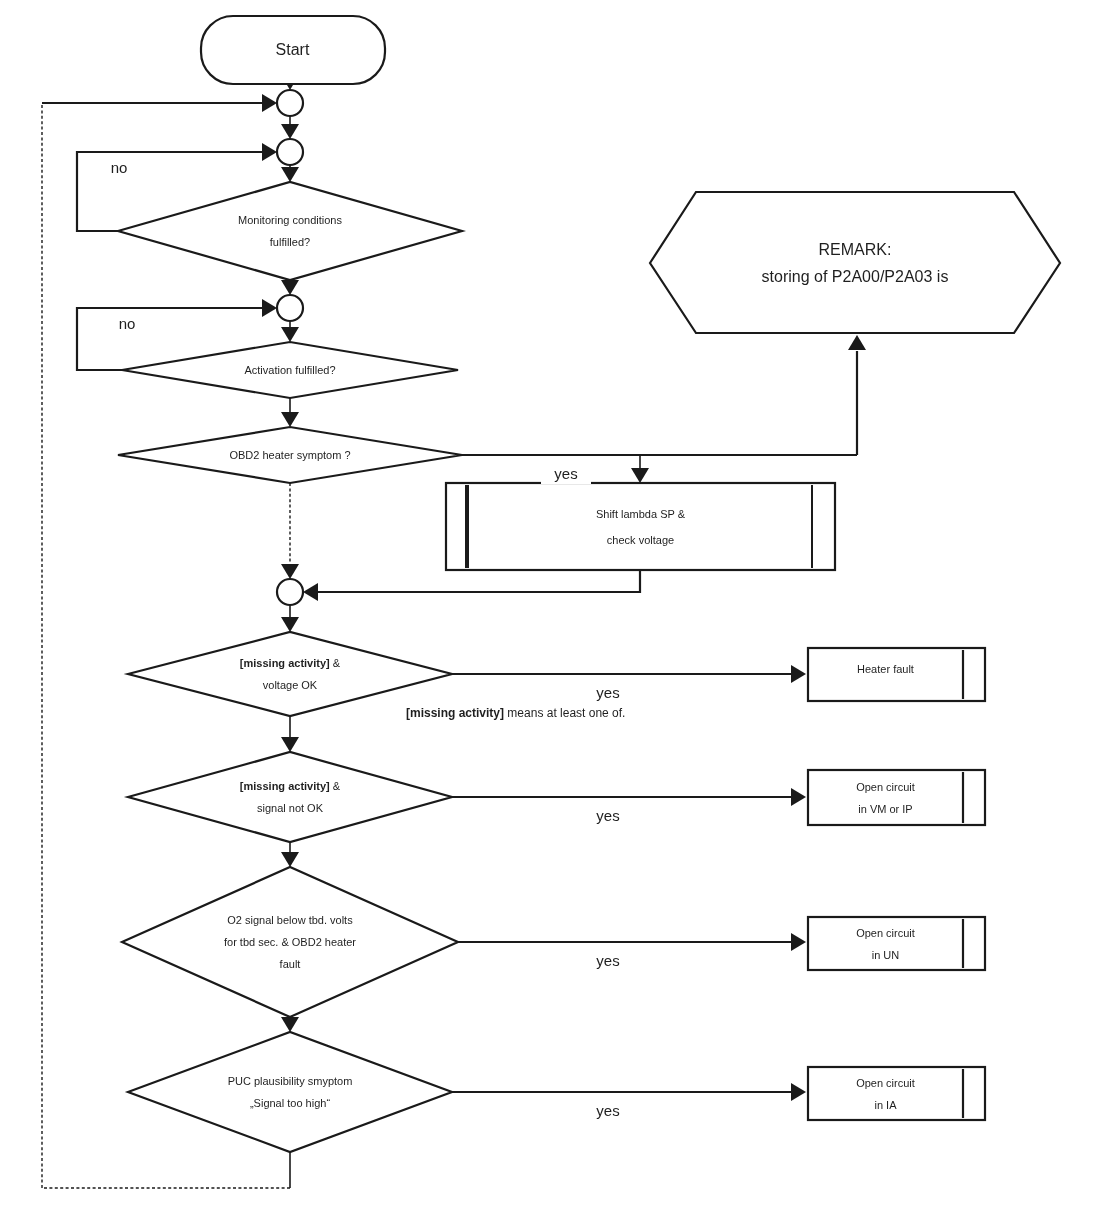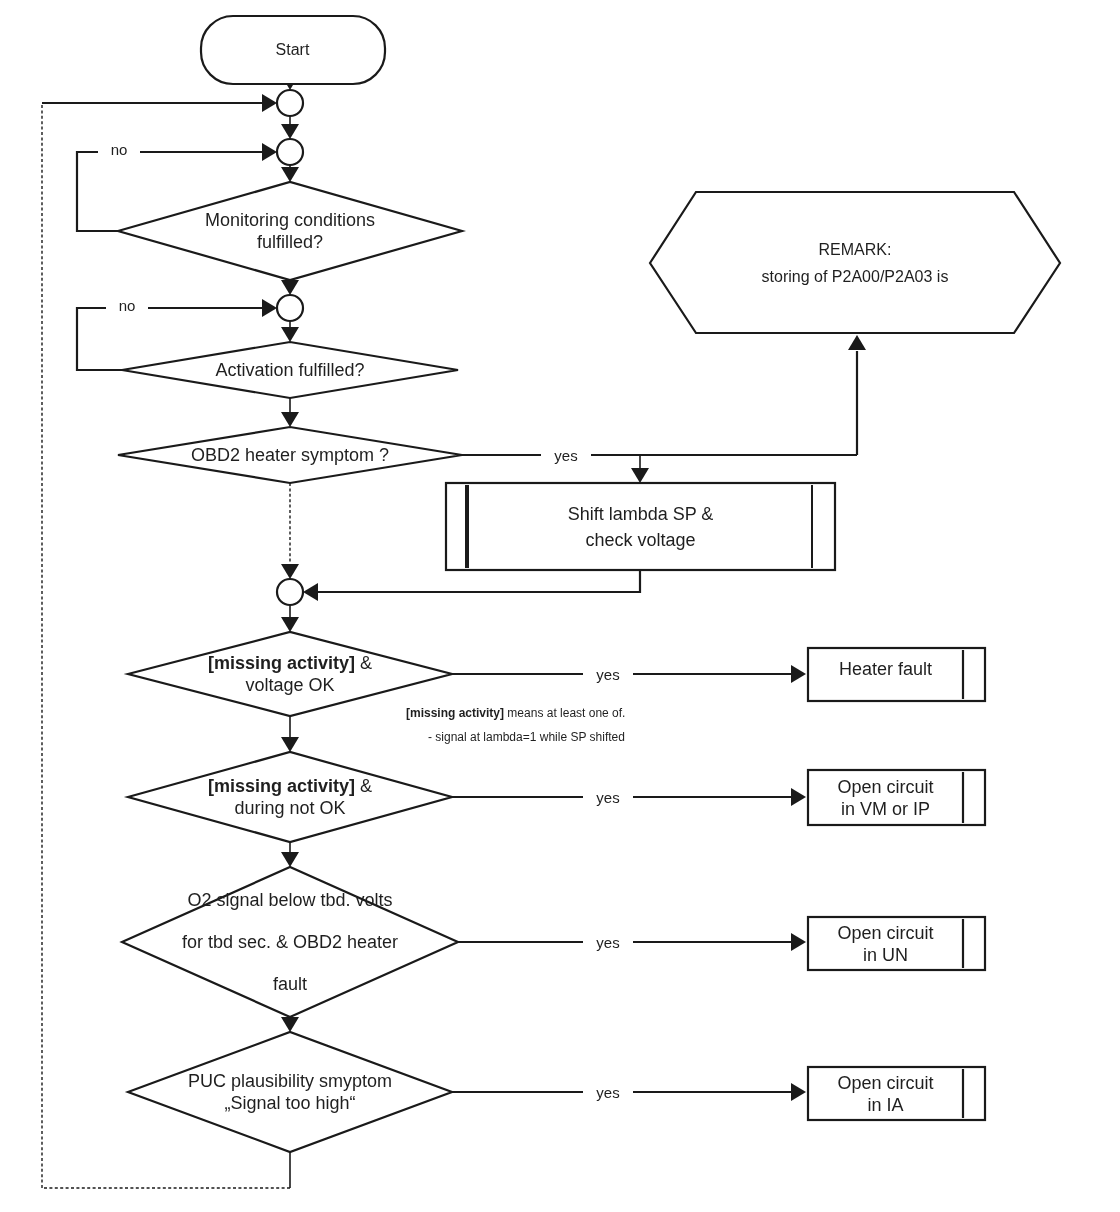--- a/index.html
+++ b/index.html
@@ -6,25 +6,25 @@
   body{width:1120px;height:1212px;position:relative;overflow:hidden;
        font-family:"Liberation Sans", sans-serif;color:#1f1f1f;}
   svg{position:absolute;left:0;top:0;}
   .shape{fill:#ffffff;stroke:#1a1a1a;stroke-width:2.2;}
   .bar{stroke:#1a1a1a;}
   .ln{stroke:#1a1a1a;stroke-width:2.2;fill:none;}
   .ln-thin{stroke-width:1.6;}
   .ln-dot{stroke-width:1.4;stroke-dasharray:3 2.4;}
   .ah{fill:#1a1a1a;stroke:none;}
   .lbl{position:absolute;display:flex;flex-direction:column;align-items:center;
-       justify-content:center;text-align:center;font-size:18px;line-height:22px;
+       justify-content:center;text-align:center;font-size:11px;line-height:22px;
        color:#1f1f1f;}
   .lbl .b, .note .b{font-weight:700;}
   .edge-lbl{position:absolute;display:flex;align-items:center;justify-content:center;
-       font-size:15px;background:#ffffff;padding:0 3px;color:#1f1f1f;}
+       font-size:15px;background:#ffffff;padding:0 3px;color:#1f1f1f;margin-top:18px;}
   .note{position:absolute;left:406px;top:701px;width:430px;text-align:left;
        font-size:12px;line-height:24px;color:#1f1f1f;}
   .note .item{padding-left:22px;}
   .big{font-size:16px;}
 </style>
 </head>
 <body>
 
 <div>
 <svg width="1120" height="1212" viewBox="0 0 1120 1212">
@@ -137,24 +137,24 @@
   <span>check voltage</span>
 </div>
 
 <div class="lbl" style="left:130px;top:634px;width:320px;height:80px;">
   <span><span class="b">[missing activity]</span><span> &amp;</span></span>
   <span>voltage OK</span>
 </div>
 
 <div class="lbl" style="left:130px;top:754px;width:320px;height:86px;">
   <span><span class="b">[missing activity]</span><span> &amp;</span></span>
-  <span>during not OK</span>
+  <span>signal not OK</span>
 </div>
 
-<div class="lbl" style="left:130px;top:869px;width:320px;height:146px;gap:20px;">
+<div class="lbl" style="left:130px;top:869px;width:320px;height:146px;">
   <span>O2 signal below tbd. volts</span>
   <span>for tbd sec. &amp; OBD2 heater</span>
   <span>fault</span>
 </div>
 
 <div class="lbl" style="left:130px;top:1034px;width:320px;height:116px;">
   <span>PUC plausibility smyptom</span>
   <span>„Signal too high“</span>
 </div>
 
@@ -172,21 +172,20 @@
   <span>in UN</span>
 </div>
 
 <div class="lbl" style="left:810px;top:1069px;width:151px;height:49px;">
   <span>Open circuit</span>
   <span>in IA</span>
 </div>
 
 <div class="note">
   <div><span class="b">[missing activity]</span><span> means at least one of.</span></div>
-  <div class="item">- signal at lambda=1 while SP shifted</div>
 </div>
 
 <div class="edge-lbl" style="left:98px;top:138px;width:36px;height:22px;">no</div>
 <div class="edge-lbl" style="left:106px;top:294px;width:36px;height:22px;">no</div>
 <div class="edge-lbl" style="left:541px;top:444px;width:44px;height:22px;">yes</div>
 <div class="edge-lbl" style="left:583px;top:663px;width:44px;height:22px;">yes</div>
 <div class="edge-lbl" style="left:583px;top:786px;width:44px;height:22px;">yes</div>
 <div class="edge-lbl" style="left:583px;top:931px;width:44px;height:22px;">yes</div>
 <div class="edge-lbl" style="left:583px;top:1081px;width:44px;height:22px;">yes</div>
 </div>

